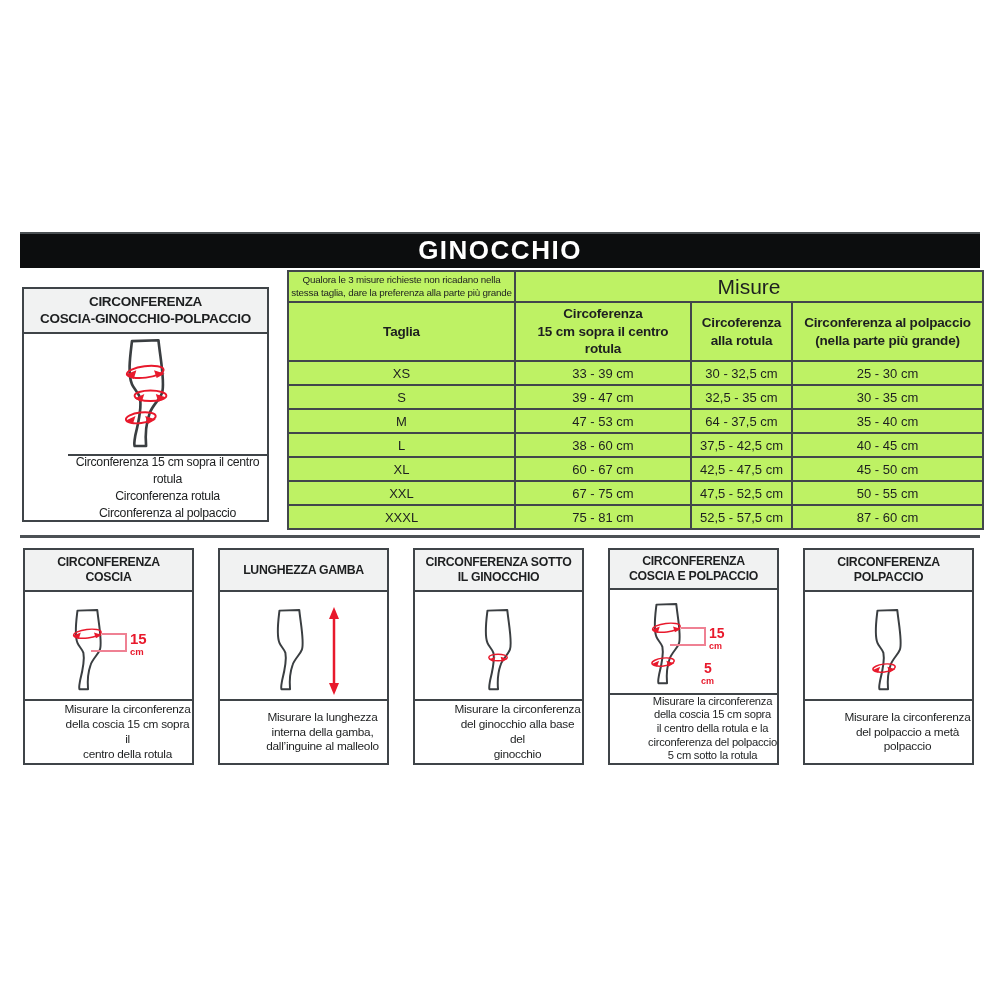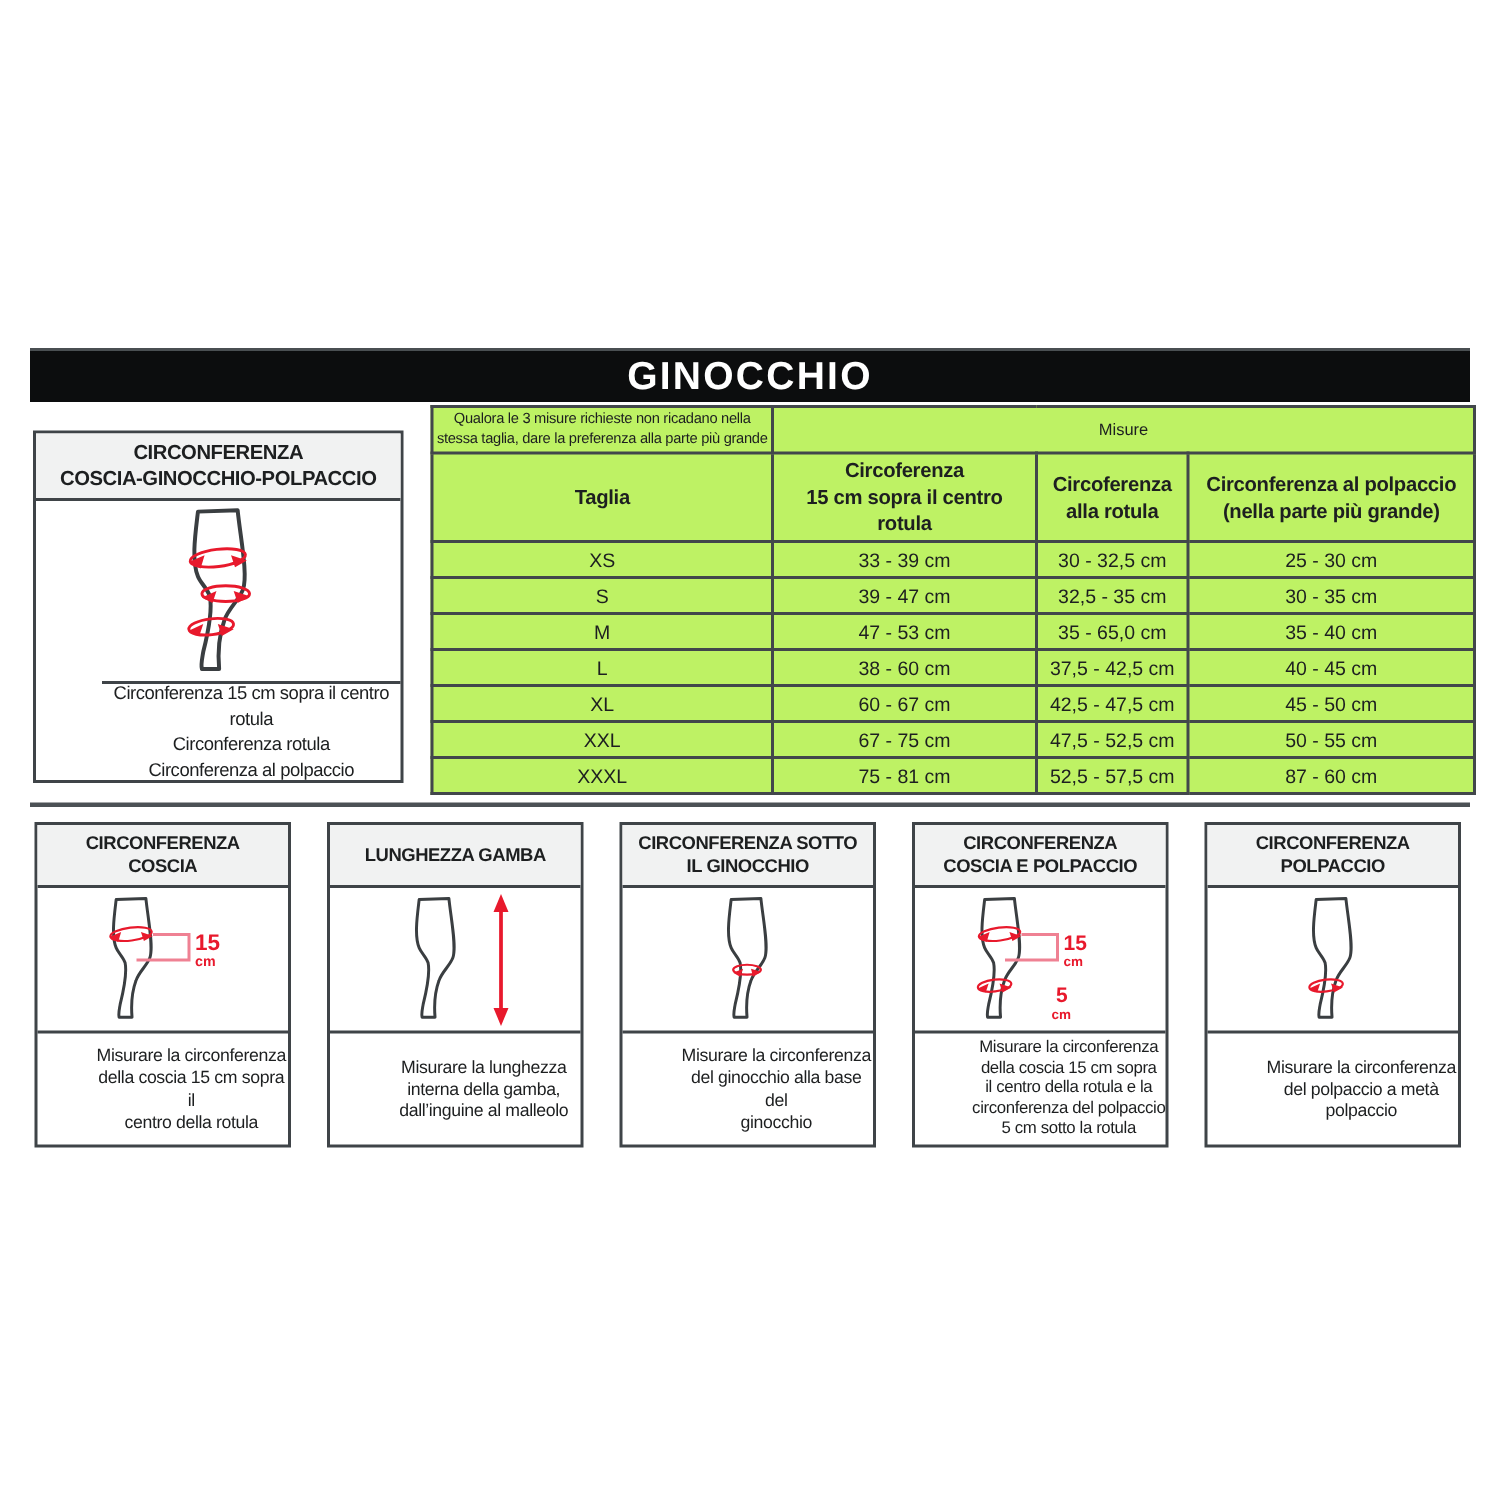--- a/index.html
+++ b/index.html
@@ -21,34 +21,34 @@
   .left-panel .fig{flex:1;display:flex;align-items:center;justify-content:center;}
   .left-panel .cap{border-top:2px solid #3f4448;height:64px;display:flex;align-items:center;
      justify-content:center;text-align:center;font-size:12.3px;line-height:1.38;letter-spacing:-0.3px;margin-left:44px;}
 
   
   .size-table-wrap{position:absolute;left:287px;top:270px;width:695px;}
   table.size{border-collapse:collapse;table-layout:fixed;width:695px;background:#bef264;}
   table.size td,table.size th{border:2px solid #42474b;text-align:center;vertical-align:middle;
      padding:0 2px;box-sizing:border-box;}
   td.note{font-size:9.8px;line-height:1.3;letter-spacing:-0.2px;height:31px;}
-  td.misure{font-size:11px;font-weight:normal;height:31px;}
+  td.misure{font-size:21px;font-weight:normal;height:31px;}
   tr.cols th{font-weight:bold;font-size:13.5px;line-height:1.3;height:59px;letter-spacing:-0.2px;}
   tr.data td{font-size:13px;height:24px;}
 
   
   .divider{position:absolute;left:20px;top:535px;width:960px;height:3px;background:#4c5155;}
 
   
   .mpanel{position:absolute;top:548px;width:171px;height:217px;border:2px solid #3f4448;
      box-sizing:border-box;background:#fff;display:flex;flex-direction:column;}
   .mpanel .hd{height:40px;background:#f1f2f2;border-bottom:2px solid #3f4448;
      display:flex;align-items:center;justify-content:center;text-align:center;
      font-weight:bold;font-size:12.3px;line-height:1.2;letter-spacing:-0.3px;}
-  .mpanel .fig{height:95px;display:flex;align-items:flex-start;justify-content:center;}
+  .mpanel .fig{height:107px;display:flex;align-items:flex-end;justify-content:center;}
   .mpanel .desc{flex:1;border-top:2px solid #3f4448;display:flex;align-items:center;
      justify-content:center;text-align:center;font-size:11.8px;line-height:1.26;letter-spacing:-0.25px;padding-left:38px;}
   .mpanel.p4 .desc{font-size:11.2px;line-height:1.22;}
   .p1{left:23px;} .p2{left:218px;} .p3{left:413px;} .p4{left:608px;} .p5{left:803px;}
 
   
   .leg{fill:#fff;stroke:#3a3e41;stroke-width:3;stroke-linejoin:round;stroke-linecap:round;}
   .ring ellipse{fill:none;stroke:#e8192c;stroke-width:2.2;}
   .ring polygon{fill:#e8192c;stroke:none;}
   .bracket{fill:none;stroke:#ef8193;stroke-width:2;}
@@ -125,21 +125,21 @@
       </tr>
       <tr class="data">
         <td>S</td>
         <td>39 - 47 cm</td>
         <td>32,5 - 35 cm</td>
         <td>30 - 35 cm</td>
       </tr>
       <tr class="data">
         <td>M</td>
         <td>47 - 53 cm</td>
-        <td>35 - 65,0 cm</td>
+        <td>64 - 37,5 cm</td>
         <td>35 - 40 cm</td>
       </tr>
       <tr class="data">
         <td>L</td>
         <td>38 - 60 cm</td>
         <td>37,5 - 42,5 cm</td>
         <td>40 - 45 cm</td>
       </tr>
       <tr class="data">
         <td>XL</td>

